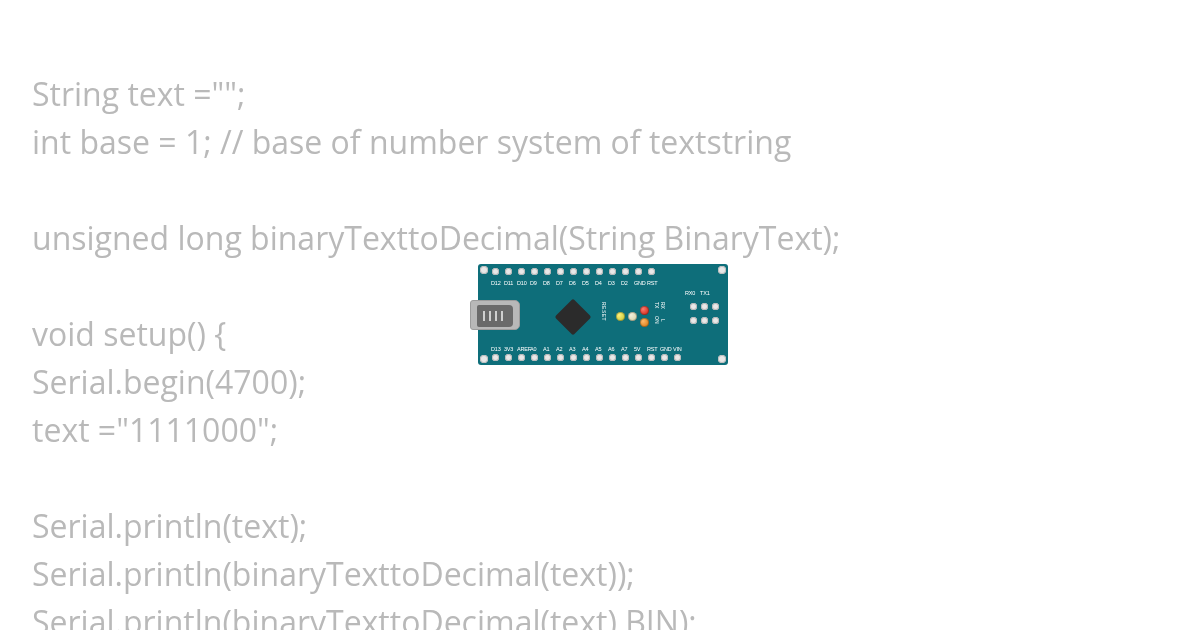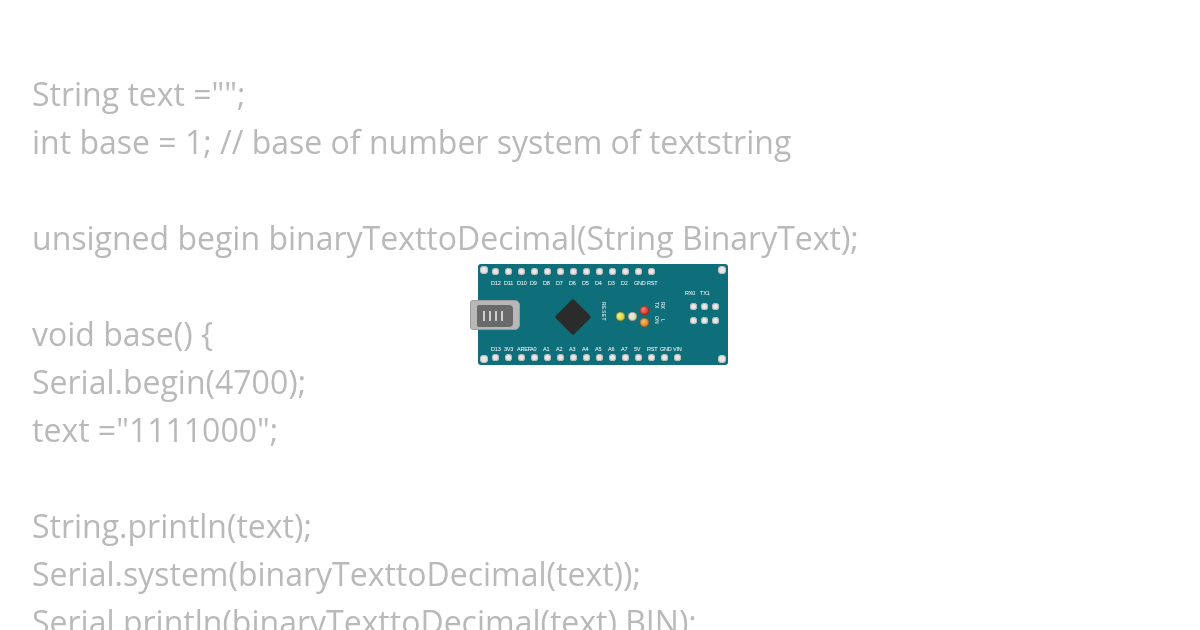--- a/index.html
+++ b/index.html
@@ -82,28 +82,28 @@
   
   .icsp { position: absolute; left: 212px; top: 39px; width: 30px; height: 24px; }
   .icsp .hole { position: absolute; }
 </style>
 </head>
 <body>
 
 <div class="code"><span>String text ="";</span>
 <span>int base = 1; // base of number system of textstring</span>
 <span></span>
-<span>unsigned begin binaryTexttoDecimal(String BinaryText);</span>
+<span>unsigned long binaryTexttoDecimal(String BinaryText);</span>
 <span></span>
-<span>void base() {</span>
+<span>void setup() {</span>
 <span>Serial.begin(4700);</span>
 <span>text ="1111000";</span>
 <span></span>
-<span>String.println(text);</span>
-<span>Serial.system(binaryTexttoDecimal(text));</span>
+<span>Serial.println(text);</span>
+<span>Serial.println(binaryTexttoDecimal(text));</span>
 <span>Serial.println(binaryTexttoDecimal(text),BIN);</span></div>
 
 <div class="board-wrap">
   <div class="pcb"></div>
 
   <div class="mount" style="left:2px; top:2px;"></div>
   <div class="mount" style="left:2px; top:91px;"></div>
   <div class="mount" style="left:240px; top:2px;"></div>
   <div class="mount" style="left:240px; top:91px;"></div>
 

